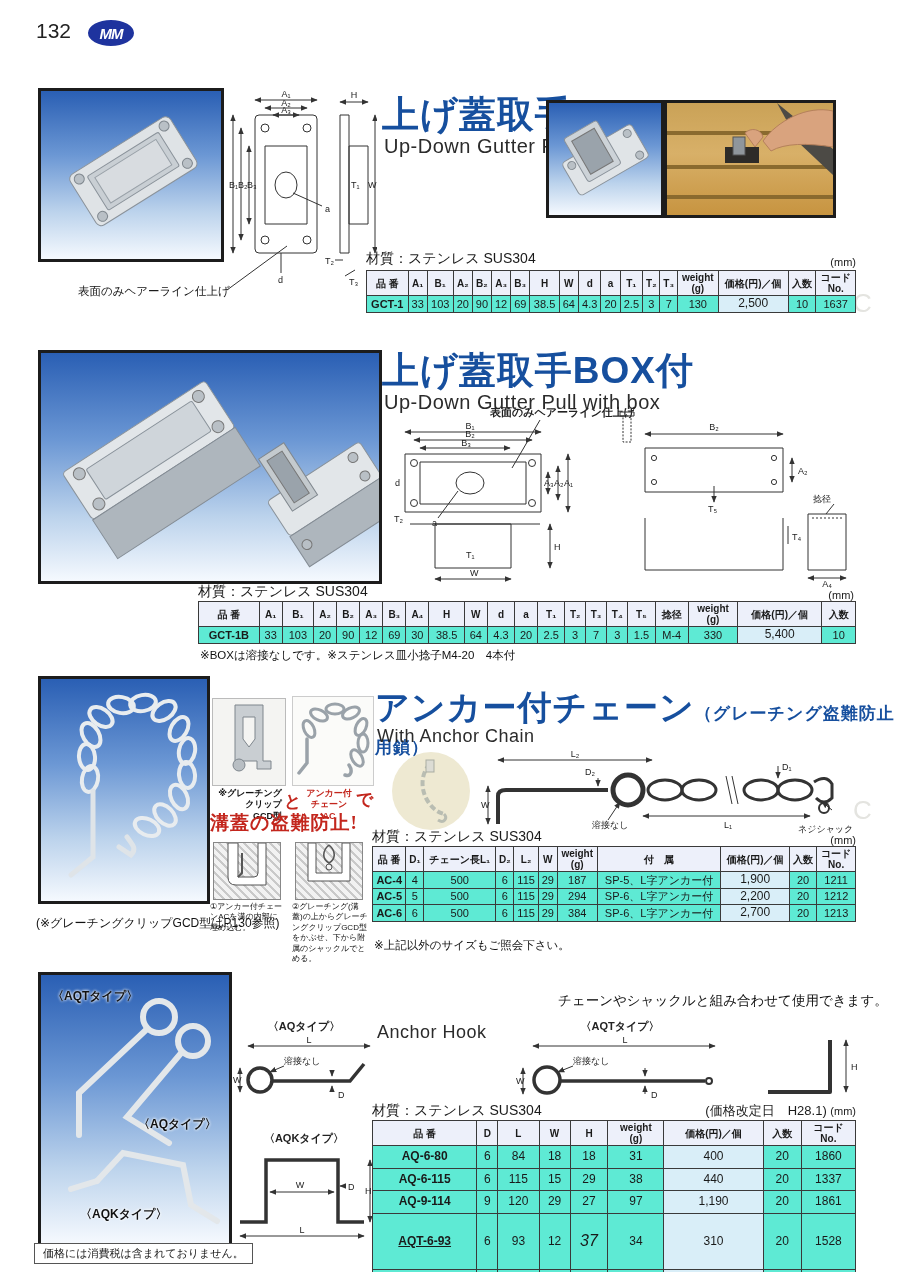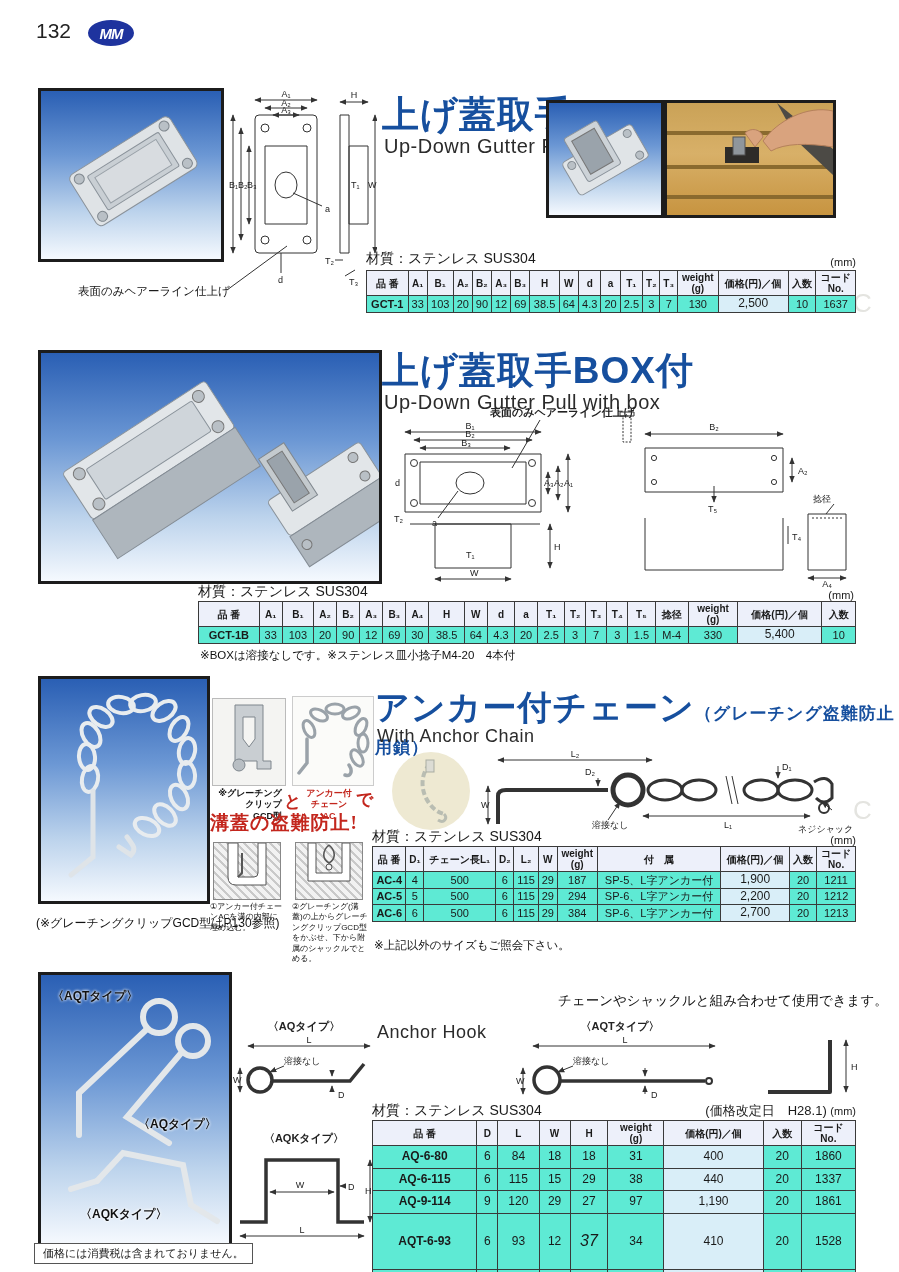--- a/index.html
+++ b/index.html
@@ -639,27 +639,27 @@
             <td style="padding: 4px 3px; font-size: 12px;">9</td>
             <td style="padding: 4px 3px; font-size: 12px;">120</td>
             <td style="padding: 4px 3px; font-size: 12px;">29</td>
             <td style="padding: 4px 3px; font-size: 12px;">27</td>
             <td style="padding: 4px 3px; font-size: 12px;">97</td>
             <td class="price" style="padding: 4px 3px; font-size: 12px;">1,190</td>
             <td style="padding: 4px 3px; font-size: 12px;">20</td>
             <td style="padding: 4px 3px; font-size: 12px;">1861</td>
           </tr>
           <tr>
-            <td class="pn" style="padding: 21px 3px; font-size: 12px;">AQT-6-93</td>
+            <td class="pn" style="padding: 21px 3px; font-size: 12px; text-decoration: underline;">AQT-6-93</td>
             <td style="padding: 4px 3px; font-size: 12px;">6</td>
             <td style="padding: 4px 3px; font-size: 12px;">93</td>
             <td style="padding: 4px 3px; font-size: 12px;">12</td>
             <td style="padding: 4px 3px; font-size: 16px; font-style: italic;">37</td>
             <td style="padding: 4px 3px; font-size: 12px;">34</td>
-            <td class="price" style="padding: 4px 3px; font-size: 12px;">410</td>
+            <td class="price" style="padding: 4px 3px; font-size: 12px;">310</td>
             <td style="padding: 4px 3px; font-size: 12px;">20</td>
             <td style="padding: 4px 3px; font-size: 12px;">1528</td>
           </tr>
           <tr>
             <td class="pn" style="padding: 4px 3px; font-size: 12px;">AQK-6-100</td>
             <td style="padding: 4px 3px; font-size: 12px;">6</td>
             <td style="padding: 4px 3px; font-size: 12px;">100</td>
             <td style="padding: 4px 3px; font-size: 12px;">49</td>
             <td style="padding: 4px 3px; font-size: 12px;">60</td>
             <td style="padding: 4px 3px; font-size: 12px;">42</td>

